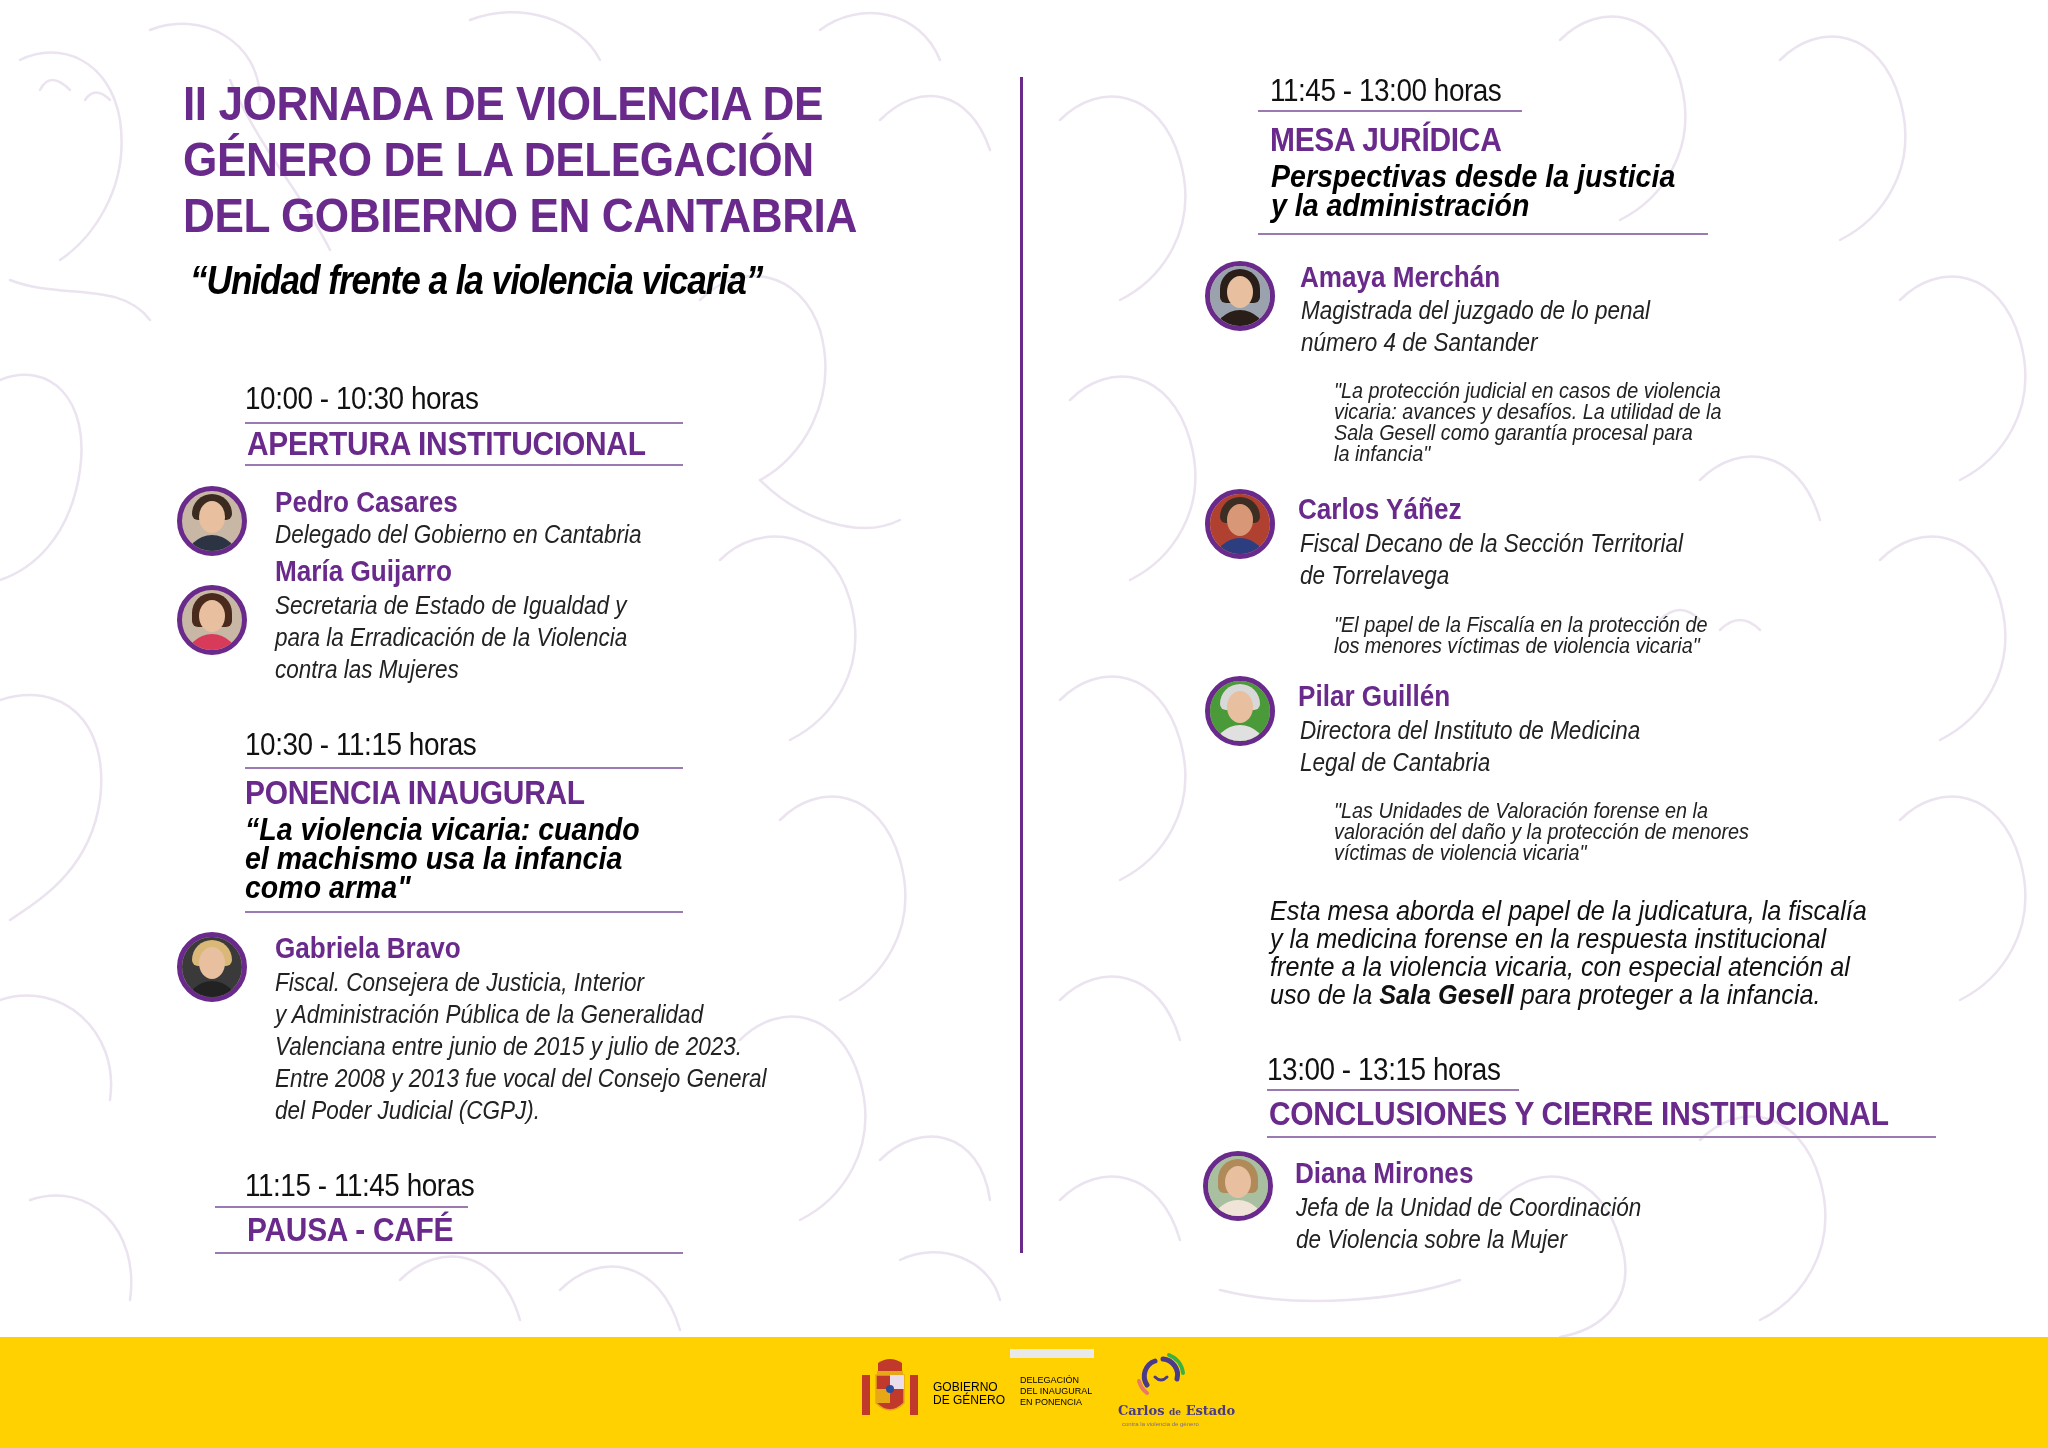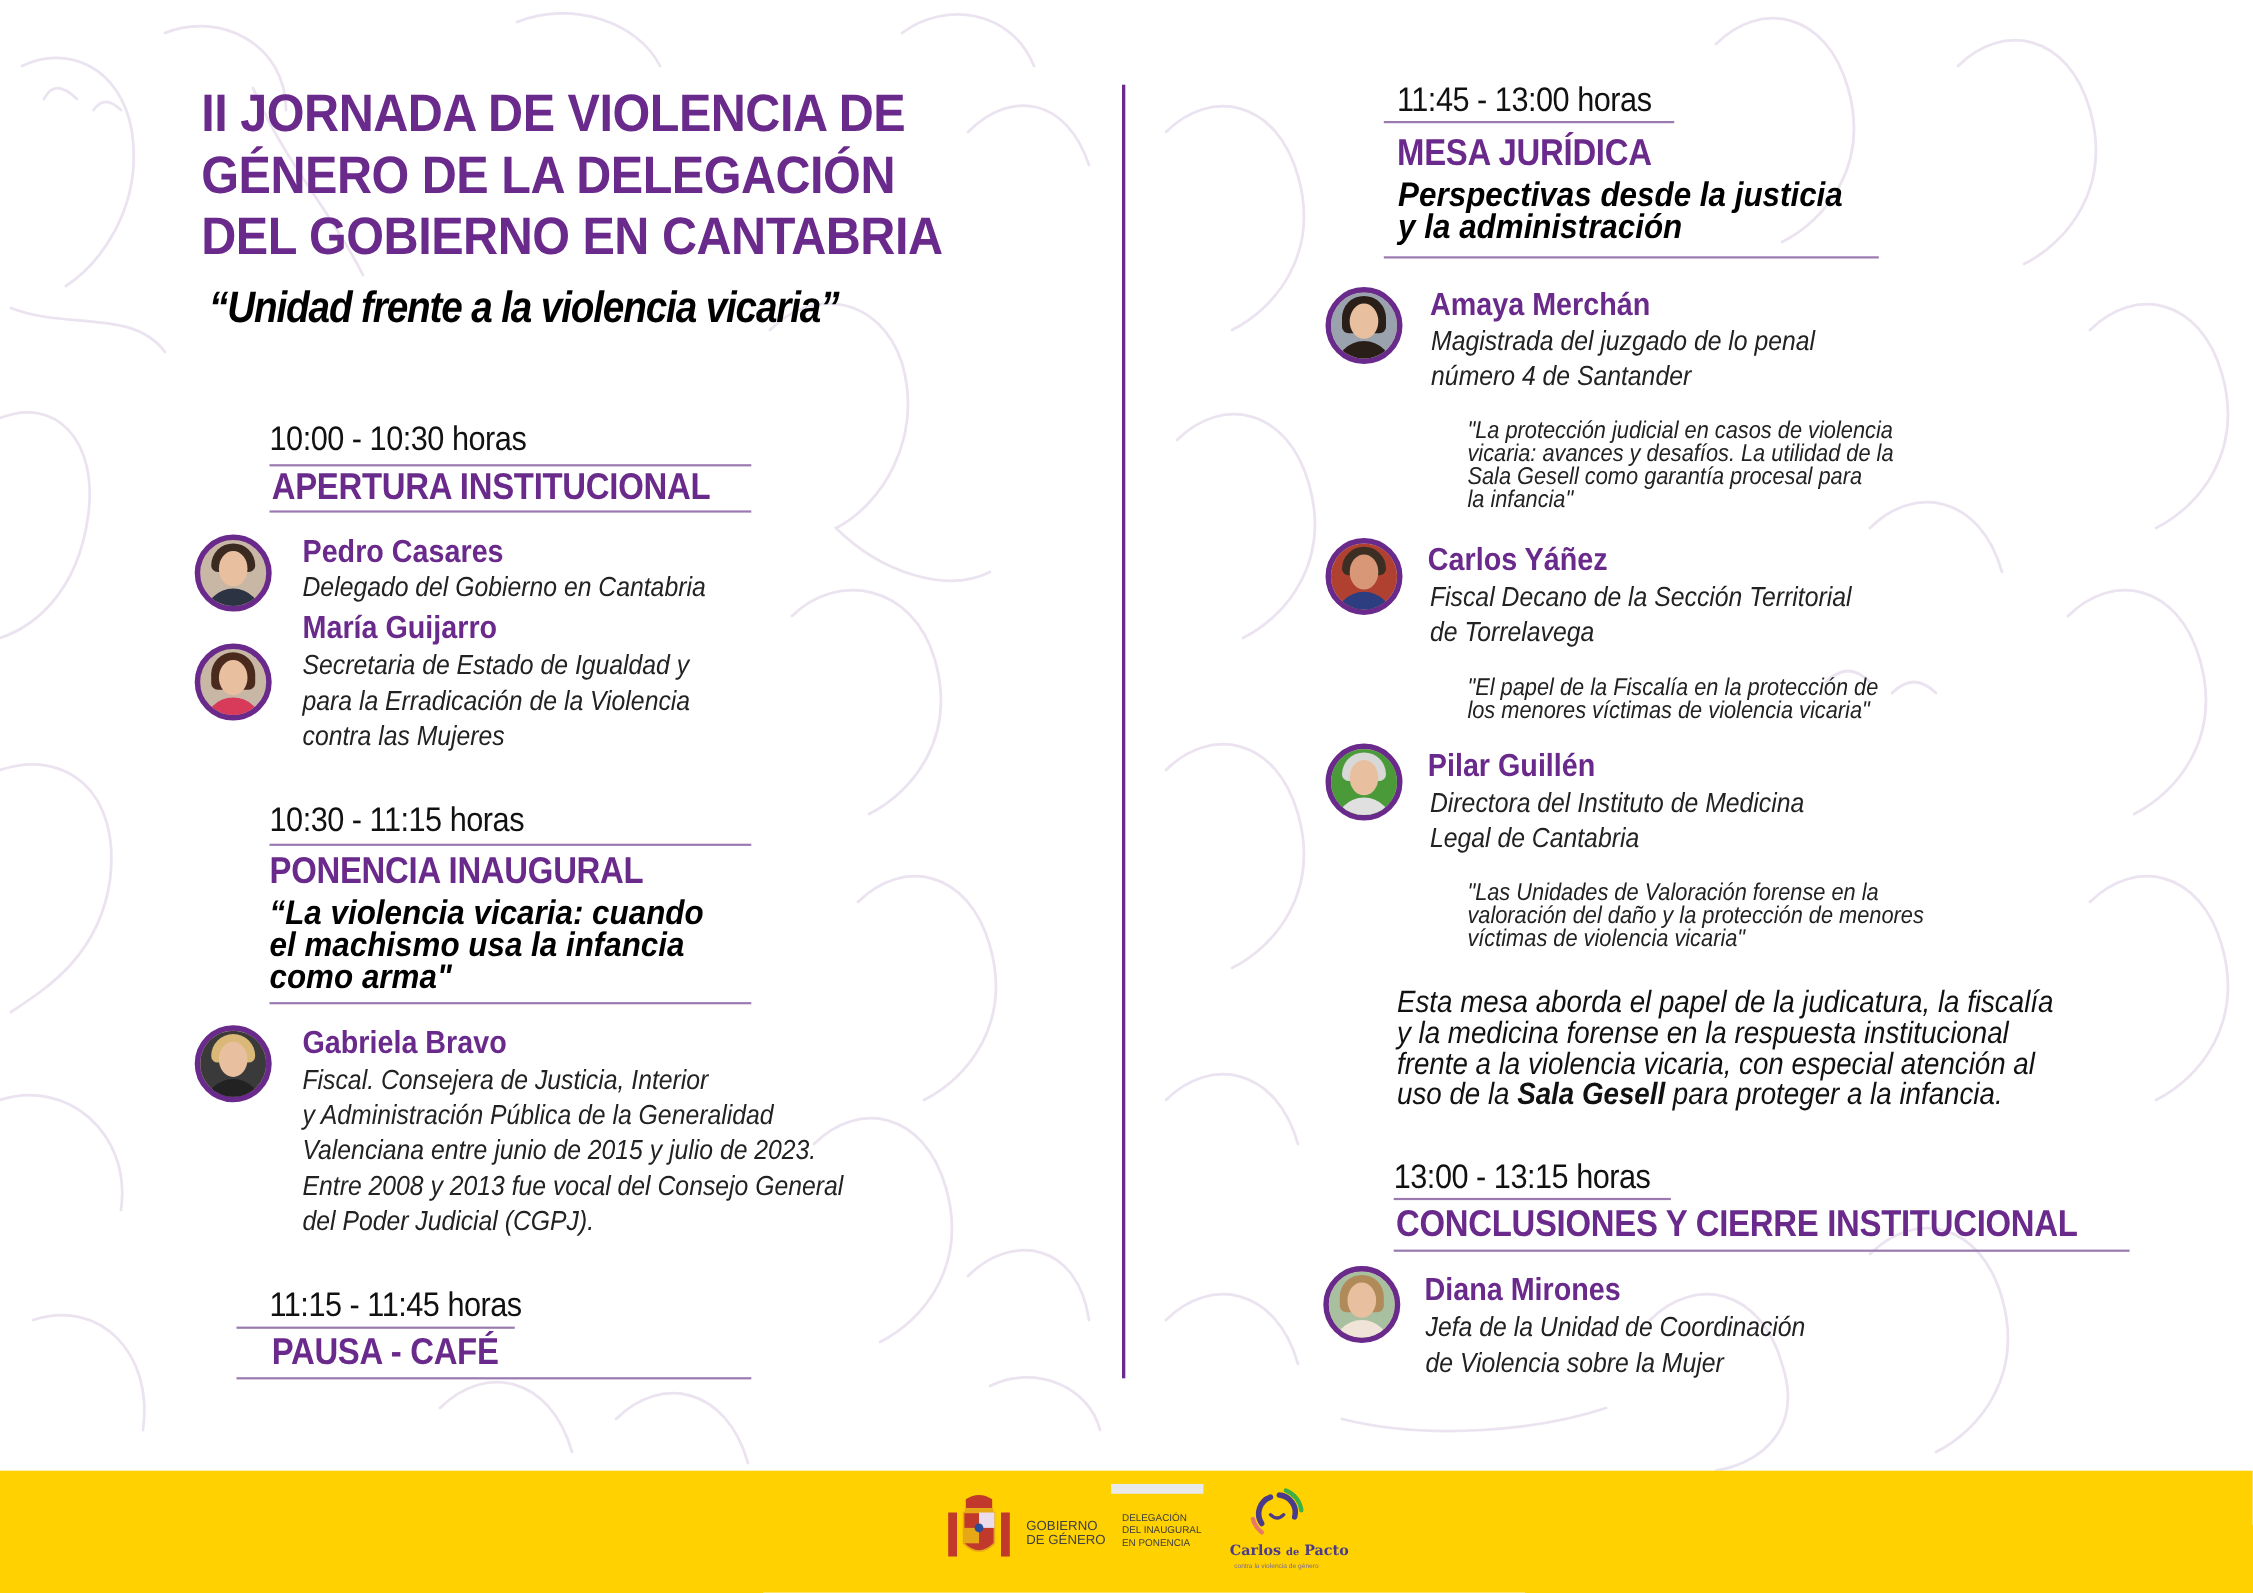--- a/index.html
+++ b/index.html
@@ -30,21 +30,21 @@
     .name { font-weight: 700; font-size: 29px; color: #6a2a8c; white-space: nowrap; transform: scaleX(0.9); transform-origin: left top; }
     .role { font-style: italic; font-size: 25px; line-height: 32px; color: #222; white-space: nowrap; transform: scaleX(0.9); transform-origin: left top; }
     .quote { font-style: italic; font-size: 22px; line-height: 21px; color: #222; white-space: nowrap; transform: scaleX(0.9); transform-origin: left top; }
     .para { font-style: italic; font-size: 28px; line-height: 28px; color: #111; white-space: nowrap; transform: scaleX(0.9); transform-origin: left top; }
     .para b { font-weight: 700; }
 
     .divider { left: 1020px; top: 77px; width: 3px; height: 1176px; background: #6a2a8c; }
 
     .footer { left: 0; top: 1337px; width: 2048px; height: 111px; background: #ffd100; }
     .footer .bar { position: absolute; left: 1010px; top: 12px; width: 84px; height: 9px; background: #e9e9e9; }
-    .logo-text { position: absolute; font-size: 11px; line-height: 12px; color: #404040; white-space: nowrap; }
+    .logo-text { position: absolute; font-size: 11px; line-height: 12px; color: #000000; white-space: nowrap; }
     .gob-text { font-size: 12px; line-height: 13px; }
   </style>
 </head>
 <body>
 
 <svg class="bg" viewBox="0 0 2048 1337" preserveAspectRatio="none">
   <g fill="none" stroke="#ebe3f0" stroke-width="2.5" stroke-linecap="round">
     <path d="M20 60 C60 40 110 60 120 120 C130 190 90 240 60 260 M10 280 C60 300 120 280 150 320"></path>
     <path d="M150 30 C200 10 260 40 260 100 M230 80 C260 150 300 190 330 250"></path>
     <path d="M40 90 Q50 70 70 90 M85 100 Q95 85 110 100"></path>
@@ -233,16 +233,16 @@
   </div>
 
   <svg class="abs" style="left:1133px; top:14px;" width="56" height="50" viewBox="0 0 56 50">
     <path d="M14 34 A16 16 0 0 1 22 10" fill="none" stroke="#4a3a8a" stroke-width="5" stroke-linecap="round"></path>
     <path d="M30 8 A16 16 0 0 1 44 28" fill="none" stroke="#4a3a8a" stroke-width="5" stroke-linecap="round"></path>
     <path d="M36 4 A22 22 0 0 1 50 22" fill="none" stroke="#3cb043" stroke-width="4" stroke-linecap="round"></path>
     <path d="M6 30 A22 22 0 0 0 14 42" fill="none" stroke="#e67a66" stroke-width="4" stroke-linecap="round"></path>
     <path d="M22 26 Q28 32 34 26" fill="none" stroke="#4a3a8a" stroke-width="3" stroke-linecap="round"></path>
   </svg>
   <div class="logo-text" style="left:1118px; top:68px; font-family:'DejaVu Serif', serif; font-weight:700; font-size:13px; color:#4a3a8a;">
-    <span>Carlos </span><span style="font-size:9px;">de</span><span> Pacto</span>
+    <span>Carlos </span><span style="font-size:9px;">de</span><span> Estado</span>
   </div>
   <div class="logo-text" style="left:1122px; top:84px; font-size:6px; line-height:7px; color:#7a6a9a;">contra la violencia de género</div>
 </div>
 
 </body></html>

